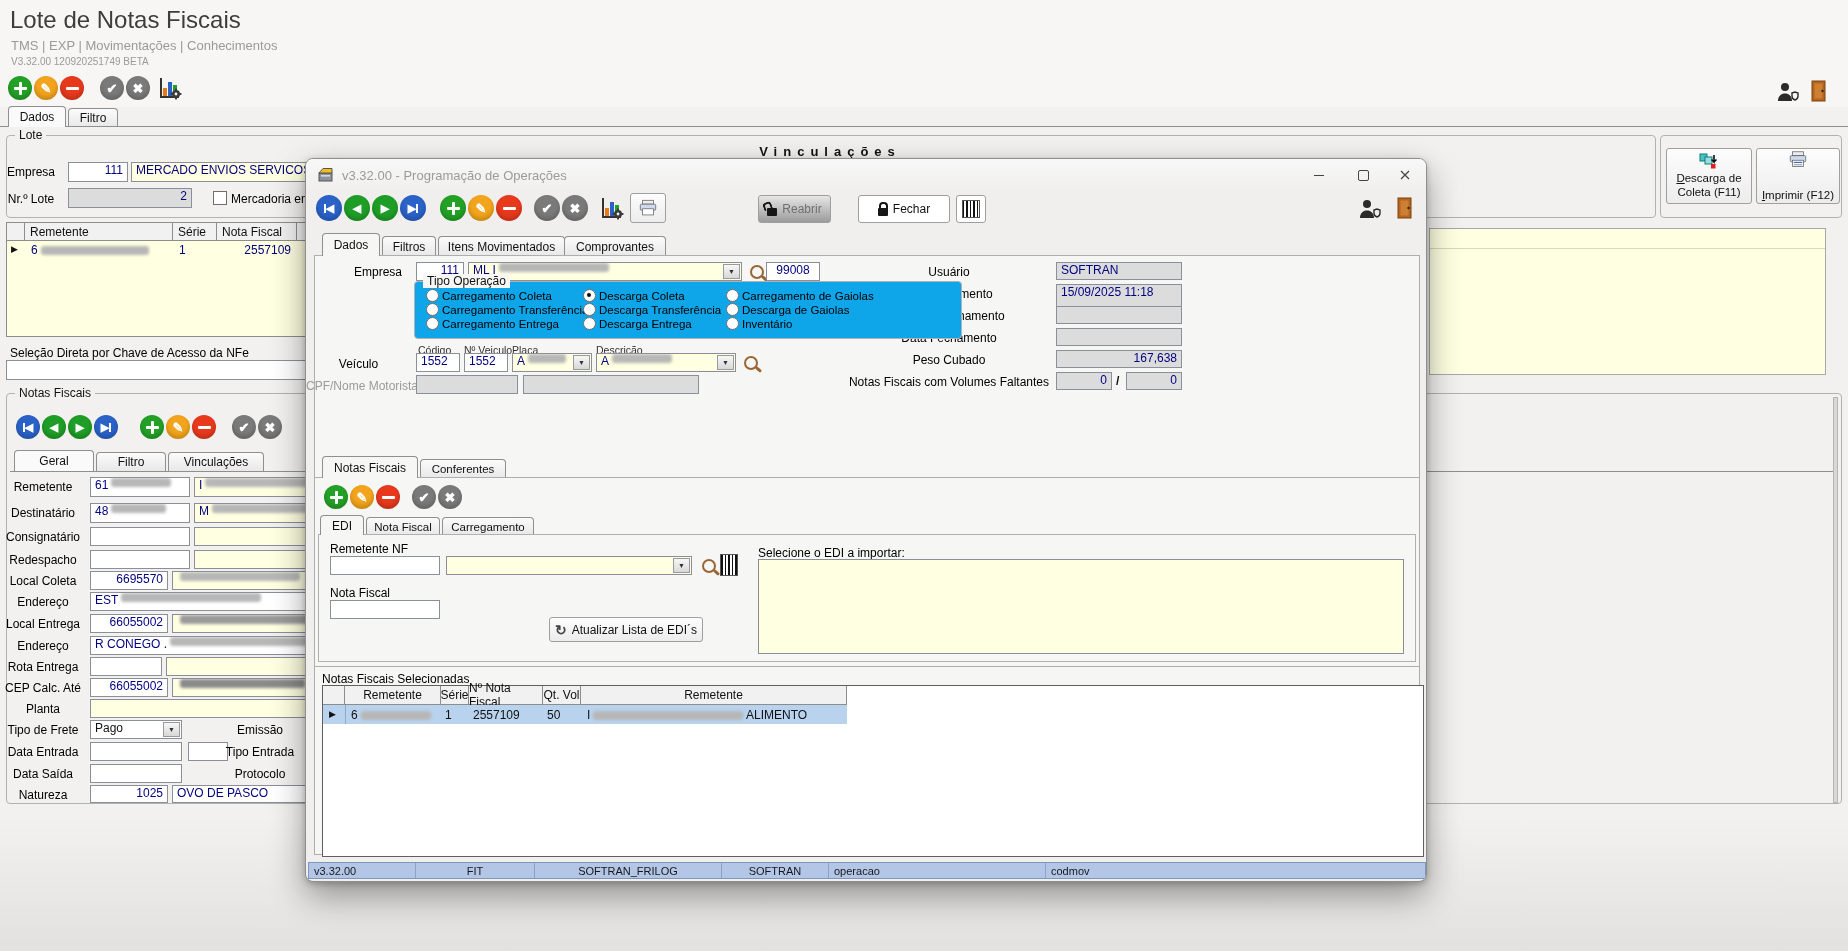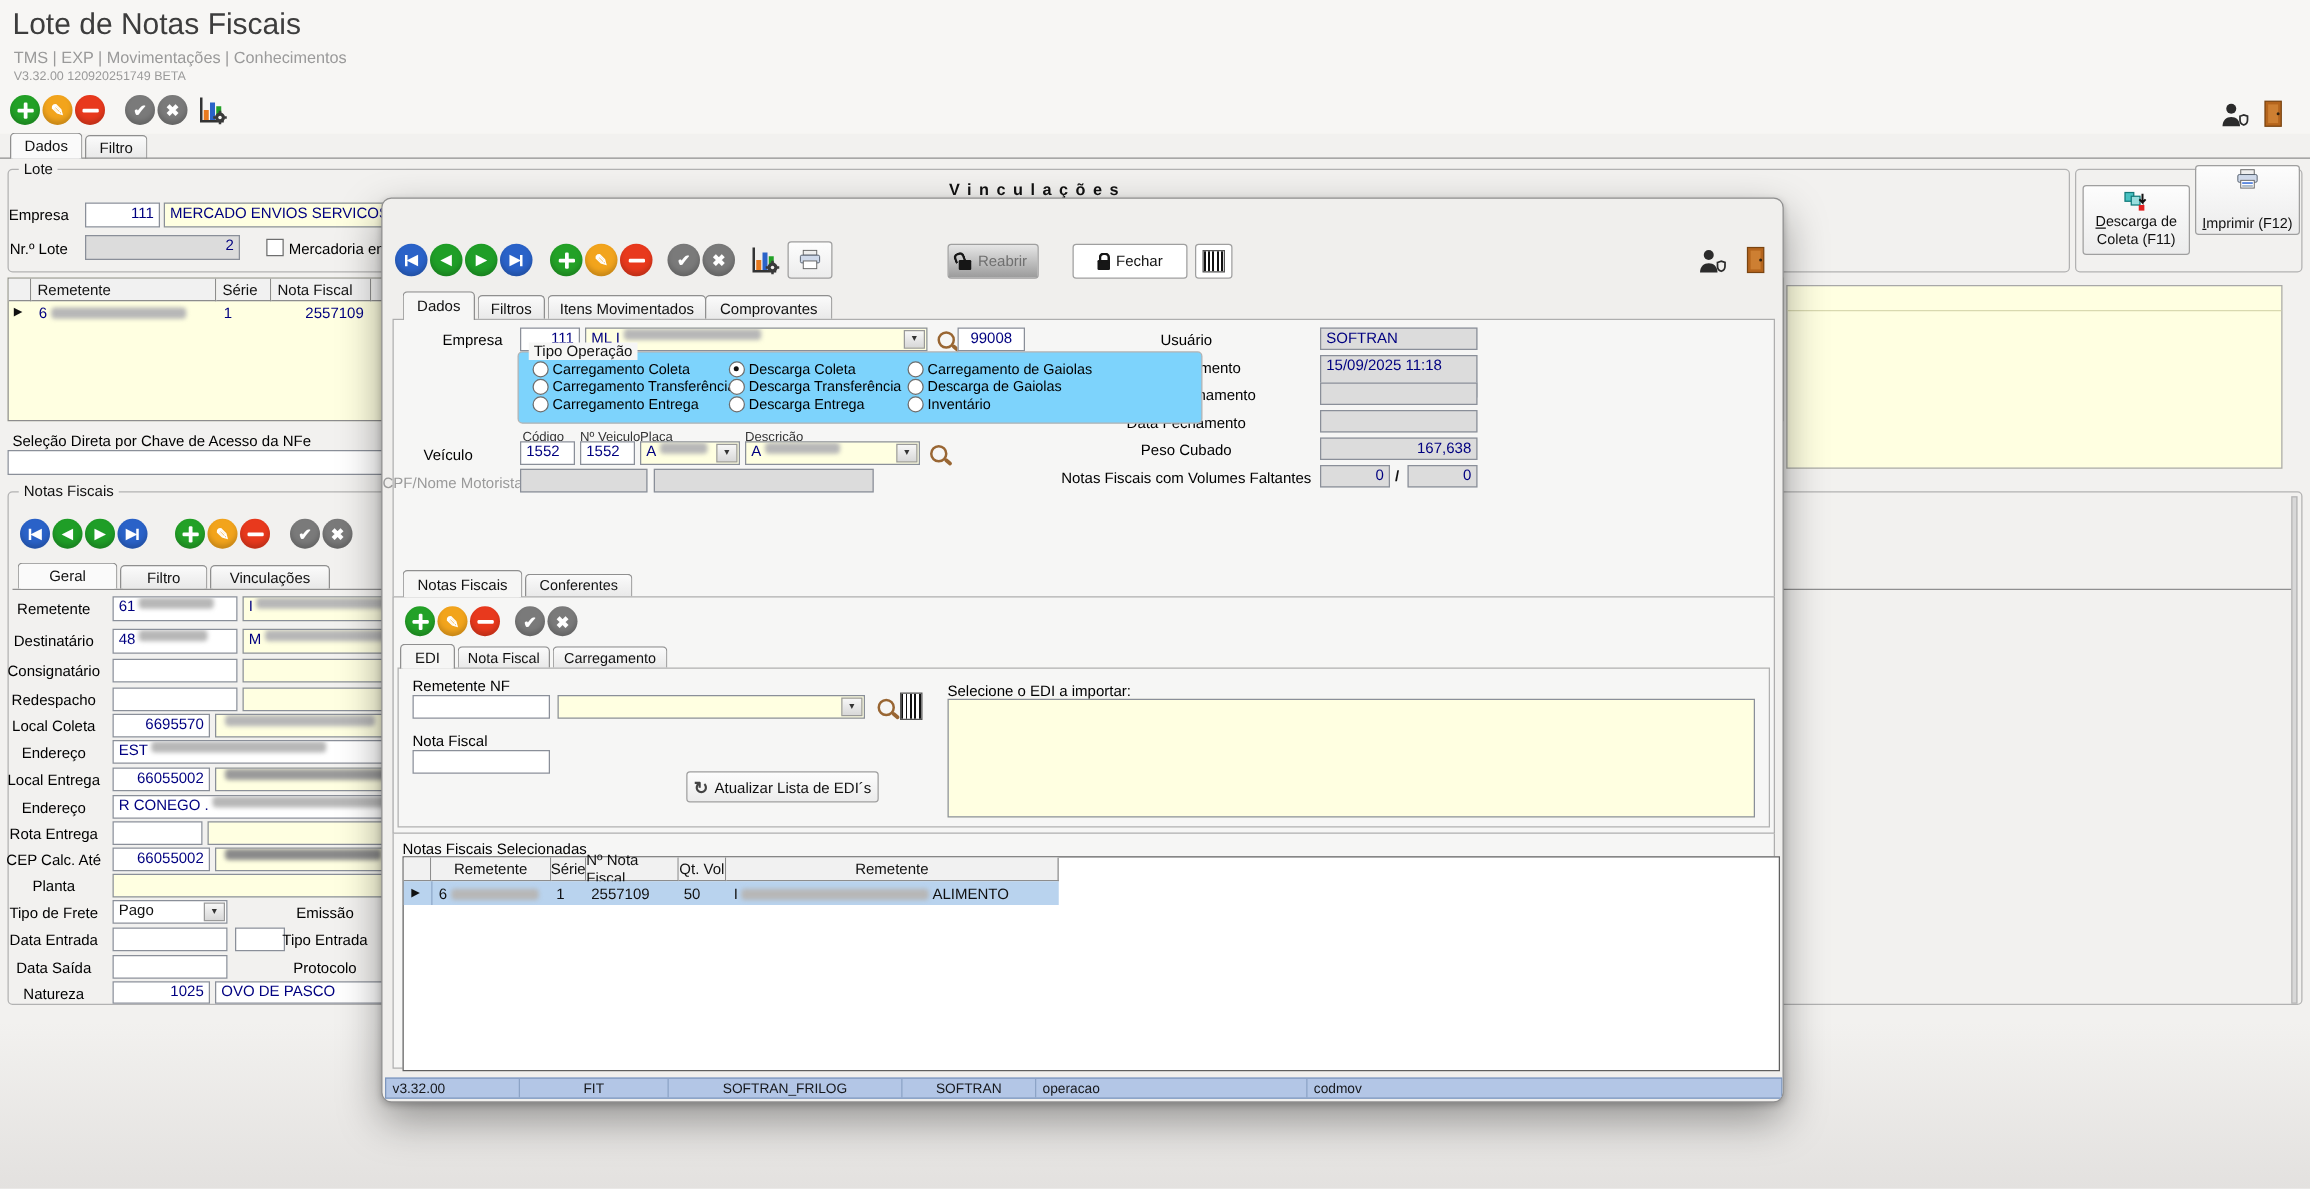--- a/index.html
+++ b/index.html
@@ -139,21 +139,21 @@
 <div class="abs" style="left:1660px;top:135px;width:182px;height:83px;border:1px solid #b2b2b2;border-radius:4px;background:#f2f1ef"></div>
 <div class="btn" style="left:1666px;top:148px;width:86px;height:56px;flex-direction:column;gap:2px;padding:2px">
   <svg width="20" height="16" viewBox="0 0 20 16">
     <rect x="1" y="1" width="7" height="7" fill="#49c2c2" stroke="#117a7a"></rect>
     <rect x="6" y="4" width="7" height="7" fill="#9adede" stroke="#117a7a"></rect>
     <path d="M15 2v7l-2.5-2.5M15 9l2.5-2.5" stroke="#111" stroke-width="1.6" fill="none"></path>
     <rect x="12" y="11" width="4.5" height="4.5" fill="#e02020"></rect>
   </svg>
   <span class="fl" style="font-size:11.5px;text-align:center;line-height:1.25">Descarga de Coleta (F11)</span>
 </div>
-<div class="btn" style="left:1756px;top:132px;width:84px;height:56px;flex-direction:column;gap:21px;padding:2px">
+<div class="btn" style="left:1756px;top:148px;width:84px;height:56px;flex-direction:column;gap:21px;padding:2px">
   <svg width="26" height="22" viewBox="0 0 26 22">
     <rect x="6" y="1" width="14" height="5" fill="#eee" stroke="#666"></rect>
     <rect x="3" y="6" width="20" height="8" rx="1.5" fill="#cfd9ea" stroke="#55606e"></rect>
     <rect x="6" y="12" width="14" height="8" fill="#fff" stroke="#666"></rect>
     <rect x="7.5" y="14" width="11" height="1.6" fill="#3a6fd8"></rect>
     <rect x="7.5" y="17" width="11" height="1.6" fill="#9ab"></rect>
   </svg>
   <span class="fl" style="font-size:11.5px">Imprimir (F12)</span>
 </div>
 
@@ -307,20 +307,39 @@
   </div>
 <div class="in" style="left:172px;top:785px;width:1248px;height:18px">
     <span>OVO DE PASCO</span>
   </div>
 
 <div class="abs" style="left:1833px;top:397px;width:5px;height:406px;background:#d8d8d8;border:1px solid #b5b5b5"></div>
 
 <div class="abs" style="left:305px;top:158px;width:1122px;height:724px;background:#f0efed;border:1px solid #8f8f8f;border-radius:8px;
             box-shadow:0 14px 34px rgba(0,0,0,.38),0 2px 6px rgba(0,0,0,.22);overflow:hidden;z-index:10">
 
+  <div class="abs" style="left:0;top:0;width:1122px;height:32px;background:linear-gradient(#f8f8f8,#f0efed)">
+    <svg width="16" height="16" viewBox="0 0 16 16" style="position:absolute;left:12px;top:8px">
+      <rect x="1" y="6" width="13" height="8" fill="#8d939c" stroke="#555"></rect>
+      <path d="M1 6l4-4.5h9V6z" fill="#f0c020" stroke="#555"></path>
+      <rect x="3" y="8" width="9" height="1.6" fill="#d6dadf"></rect>
+    </svg>
+    <span class="abs" style="left:36px;top:9px;font-size:13px;color:#9b9b9b">v3.32.00 - Programação de Operações</span>
+    <div class="wbtn" style="left:996px;top:5px;width:34px;height:22px">
+        <span style="width:10px;height:0;border-top:1.5px solid #444"></span>
+      </div>
+    <div class="wbtn" style="left:1040px;top:5px;width:34px;height:22px">
+        <span style="width:9px;height:9px;border:1.3px solid #444;border-radius:2px"></span>
+      </div>
+    <div class="wbtn" style="left:1082px;top:5px;width:34px;height:22px">
+      <svg width="10" height="10" viewBox="0 0 10 10">
+          <path d="M1 1l8 8M9 1l-8 8" stroke="#444" stroke-width="1.2"></path>
+        </svg>
+    </div>
+  </div>
 
   <div class="cb b" style="left:10px;top:36px;width:26px;height:26px">
       <span class="vb"></span>
       <span class="tri">◀</span>
     </div>
   <div class="cb gn" style="left:38px;top:36px;width:26px;height:26px">
       <span class="tri">◀</span>
     </div>
   <div class="cb gn" style="left:66px;top:36px;width:26px;height:26px">
       <span class="tri">▶</span>
@@ -437,21 +456,21 @@
     </div>
   <div class="lbl" style="left:540px;top:214px;width:206px">Notas Fiscais com Volumes Faltantes</div>
   <div class="in gray right" style="left:750px;top:213px;width:56px;height:18px">
       <span>0</span>
     </div>
   <span class="abs" style="left:810px;top:215px;font-weight:bold">/</span>
   <div class="in gray right" style="left:820px;top:213px;width:56px;height:18px">
       <span>0</span>
     </div>
 
-  <div class="gb" style="left:108px;top:122px;width:548px;height:58px;background:#7dd3fc">
+  <div class="gb" style="left:108px;top:122px;width:548px;height:58px;background:#0ea5e9">
     <span class="legend" style="background:#f6f6f5">Tipo Operação</span>
   </div>
   <span class="rd" style="left:120px;top:130px"></span>
   <div class="llbl" style="left:136px;top:128px;font-size:11.5px">Carregamento Coleta</div>
   <span class="rd" style="left:120px;top:144px"></span>
   <div class="llbl" style="left:136px;top:142px;font-size:11.5px">Carregamento Transferência</div>
   <span class="rd" style="left:120px;top:158px"></span>
   <div class="llbl" style="left:136px;top:156px;font-size:11.5px">Carregamento Entrega</div>
   <span class="rd sel" style="left:277px;top:130px"></span>
   <div class="llbl" style="left:293px;top:128px;font-size:11.5px">Descarga Coleta</div>

